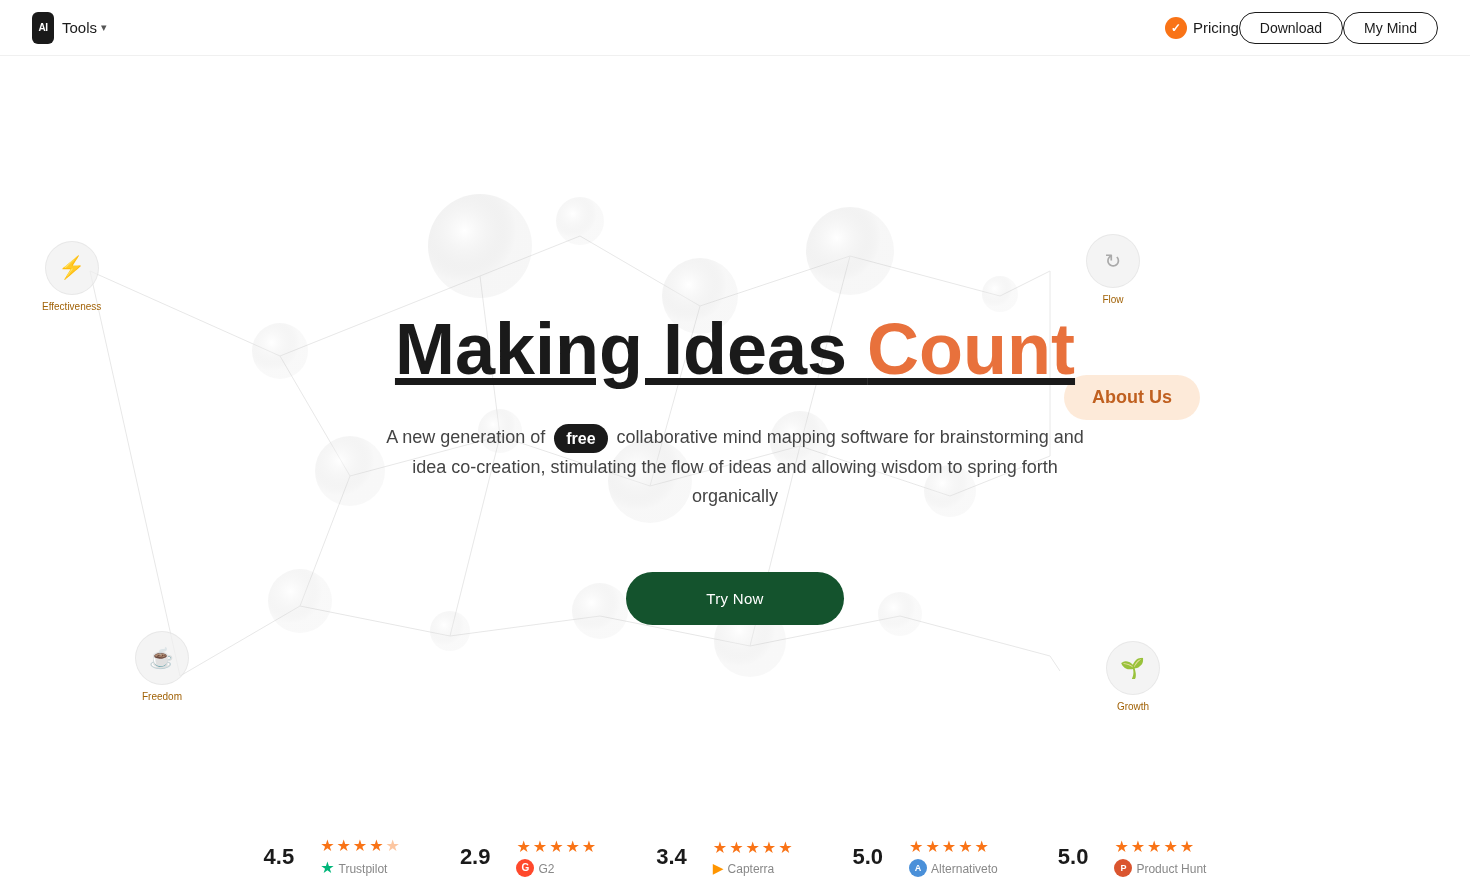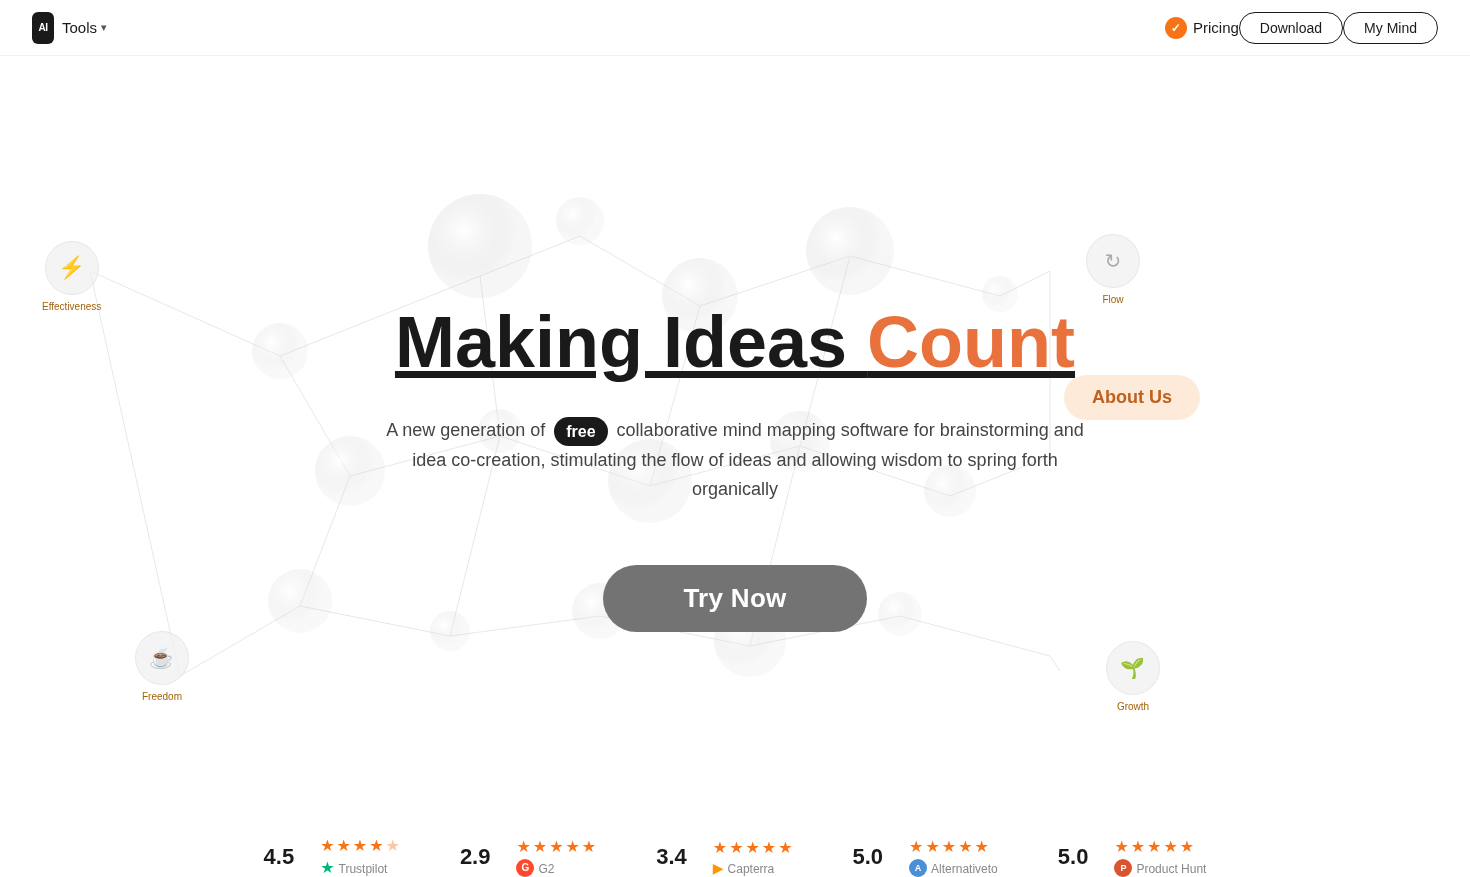--- a/index.html
+++ b/index.html
@@ -83,22 +83,22 @@
     .hero-title .highlight { color: #e8713c; }
     .hero-subtitle {
       font-size: 18px; color: #444; line-height: 1.6; margin-bottom: 61px; max-width: 700px;
     }
     .free-badge {
       display: inline-block; background: #1a1a1a; color: #fff;
       border-radius: 20px; padding: 2px 12px; font-size: 16px; font-weight: 600;
       vertical-align: middle; margin: 0 4px;
     }
     .try-now-btn {
-      display: inline-block; background: #737373; color: #fff;
-      border-radius: 40px; padding: 18px 80px; font-size: 26px; font-weight: 700;
+      display: inline-block; background: #14532d; color: #fff;
+      border-radius: 40px; padding: 18px 80px; font-size: 15px; font-weight: 400;
       border: none; cursor: pointer; letter-spacing: 0.3px;
     }
 
     
     .ratings-bar {
       position: absolute; bottom: 0; left: 0; right: 0;
       display: flex; align-items: center; justify-content: center;
       gap: 60px; padding: 20px 40px 0;
       background: linear-gradient(to top, rgba(255,255,255,0.95), transparent);
       z-index: 5;

